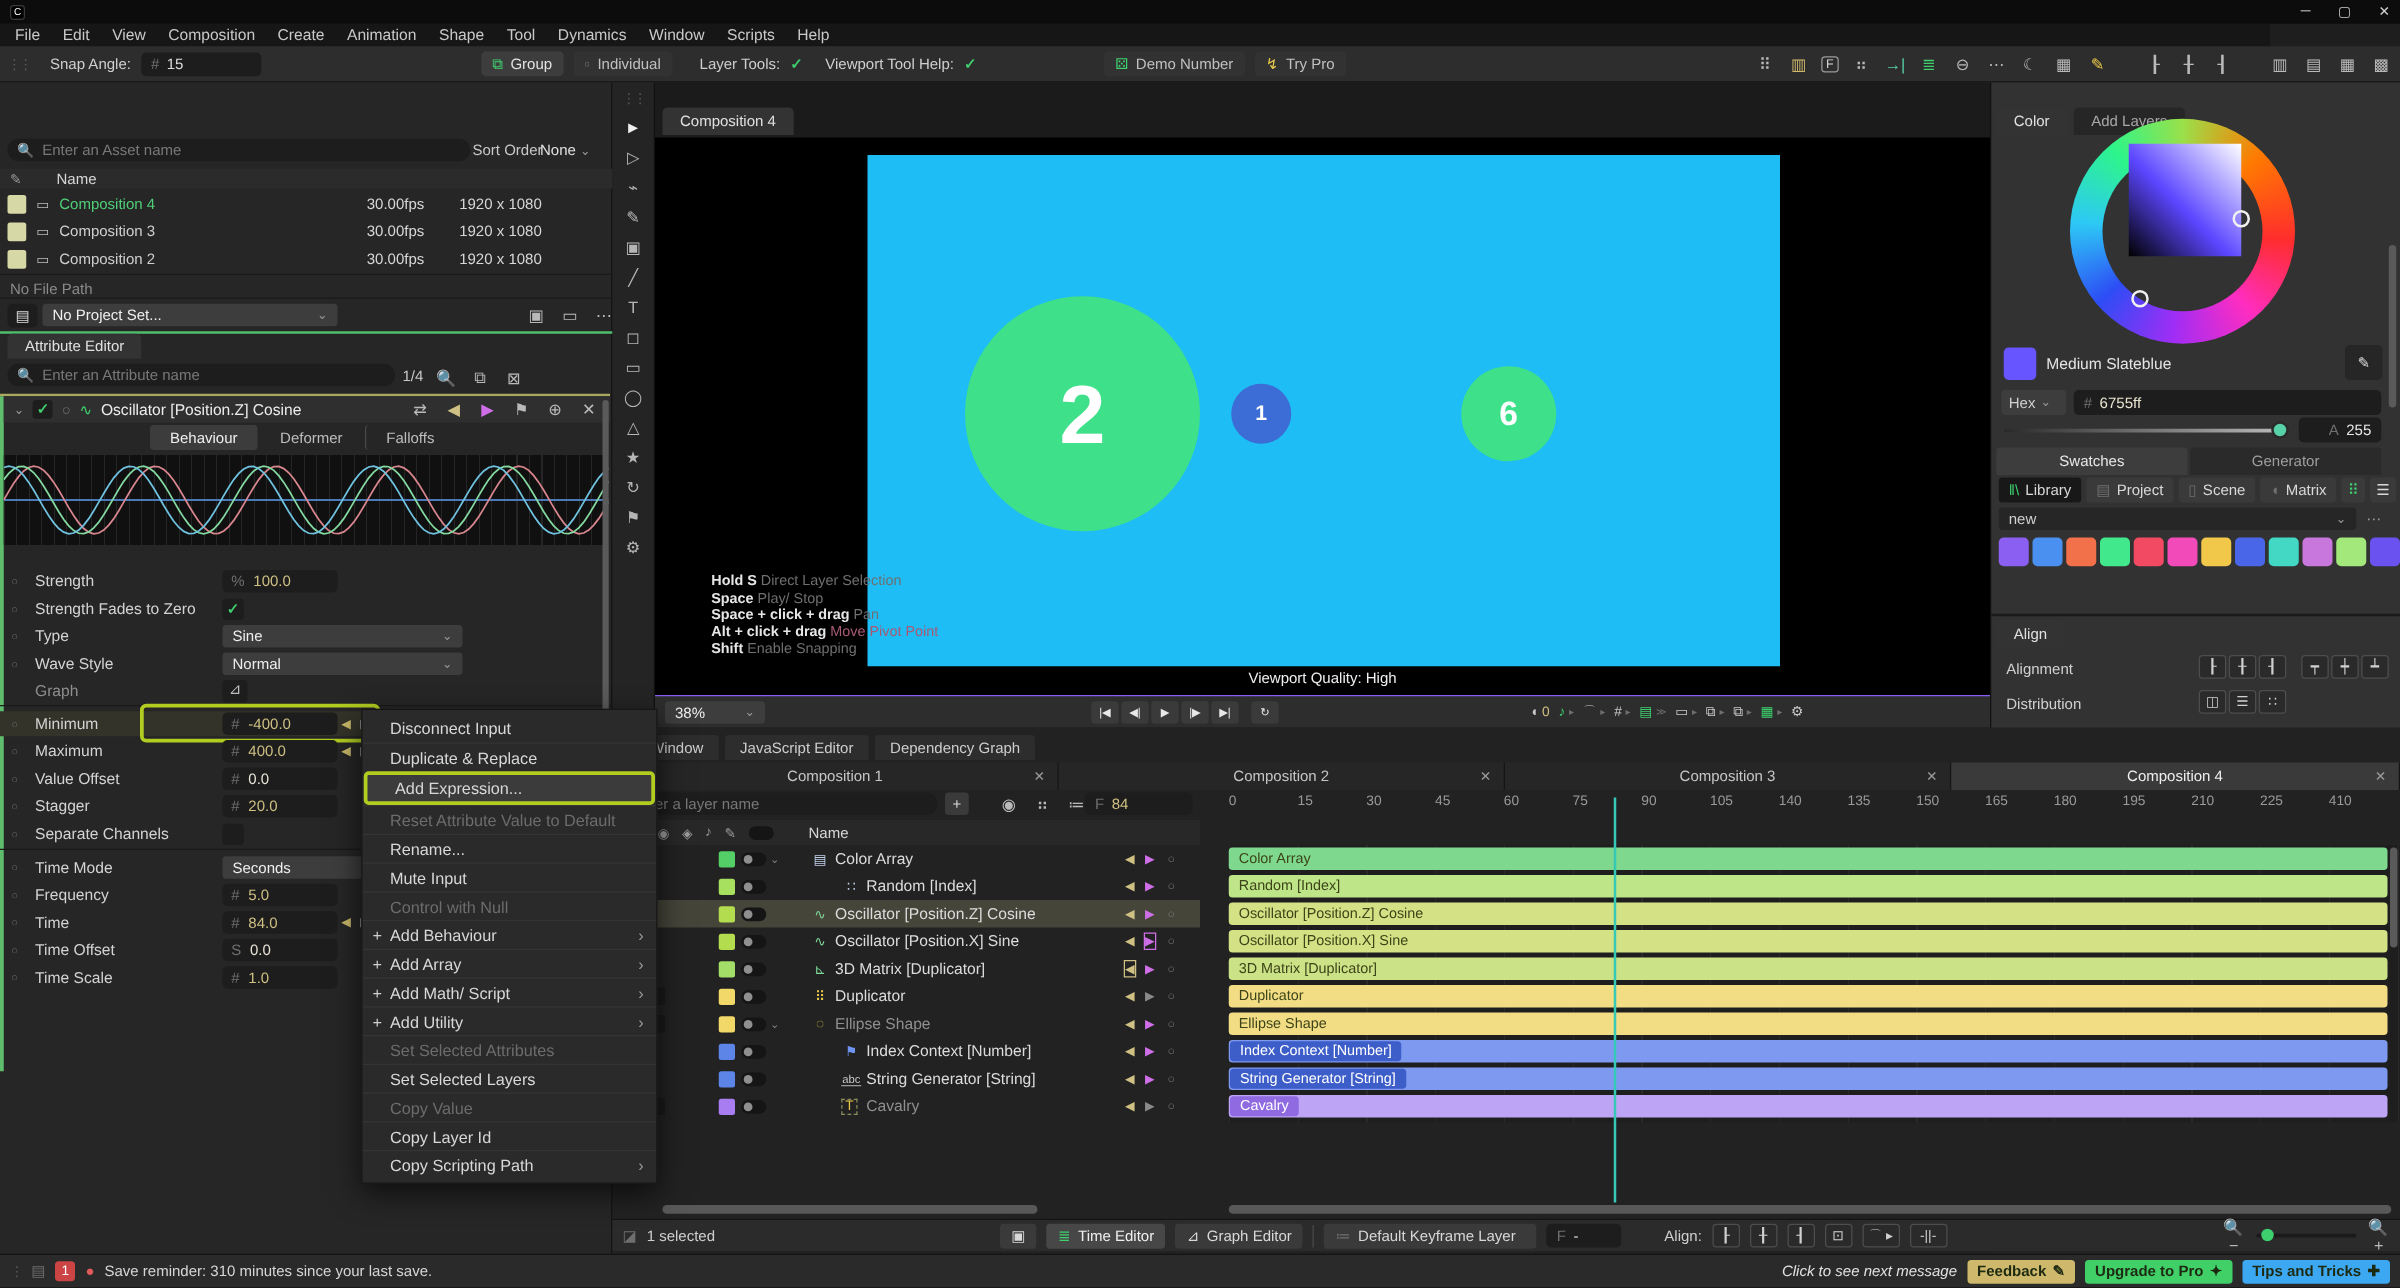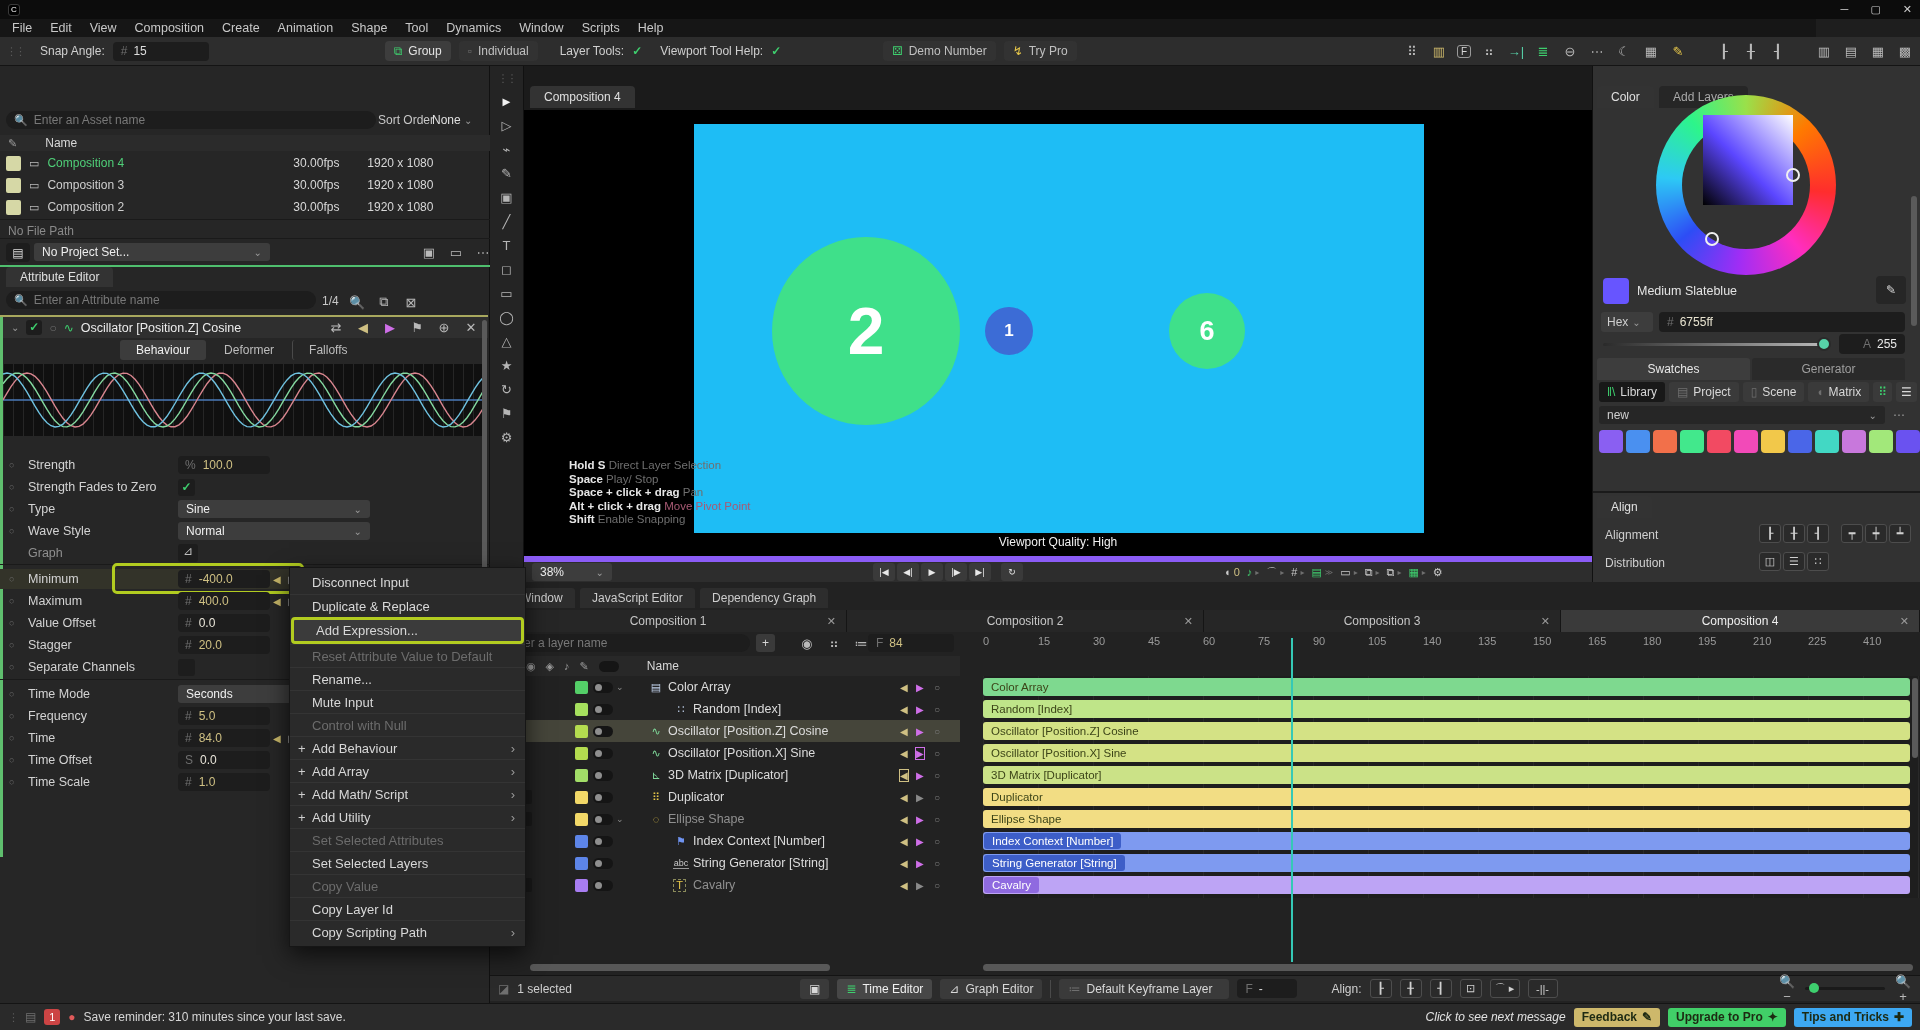--- a/index.html
+++ b/index.html
@@ -72,21 +72,21 @@
   
   .viewport{left:524px;top:66px;width:1068px;height:516px;background:#1b1b1b}
   .vp-canvas{position:absolute;left:0;top:44px;width:1068px;height:446px;background:#000;overflow:hidden}
   .comprect{position:absolute;left:170px;top:14px;width:730px;height:409px}
   .circle{position:absolute;border-radius:50%;display:flex;align-items:center;justify-content:center;color:#fff}
   .hint{position:absolute;left:45px;top:349px;line-height:13.5px;font-size:11.5px}
   .hint b{color:#e6e6e6}
   .hint span{color:#6f6f6f}
   .hint .pink{color:#a85a74}
   .vq{position:absolute;left:0;top:425px;width:100%;text-align:center;color:#f0f0f0;font-size:12px}
-  .transport{position:absolute;left:0;top:490px;width:1068px;height:26px;background:#2d2d2d;border-top:6px solid #8b5cf6;display:flex;align-items:center}
+  .transport{position:absolute;left:0;top:490px;width:1068px;height:26px;background:#2d2d2d;border-top:1px solid #8b5cf6;display:flex;align-items:center}
   .pbgrp{position:absolute;left:349px;display:flex;gap:2px}
   .pbtn{width:22px;height:18px;background:#3a3a3a;border-radius:3px;color:#e8e8e8;font-size:9px;display:flex;align-items:center;justify-content:center}
   .tric{display:flex;align-items:center;gap:3px;margin-right:7px;color:#c8c8c8;font-size:11px}
   .tric .a{color:#6f6f6f;font-size:8px}
   
   .rightpanel{left:1592px;top:66px;width:328px;height:937px;background:#323232;border-left:1px solid #111}
   .wheel{position:absolute;left:63px;top:29px;width:180px;height:180px;border-radius:50%;background:conic-gradient(#9ae04a,#ff7a00 45deg,#ff2d2d 95deg,#ff2dc0 140deg,#a02df5 185deg,#2d4df5 230deg,#2dc9f5 275deg,#2df58a 320deg,#9ae04a)}
   .wheelhole{position:absolute;left:89px;top:55px;width:128px;height:128px;border-radius:50%;background:#323232}
   .svsq{position:absolute;left:110px;top:49px;width:90px;height:90px;background:linear-gradient(225deg,#ffffff,#5b46ff 55%,#000000)}
   .selc{position:absolute;width:14px;height:14px;border:2px solid #f0f0f0;border-radius:50%}

